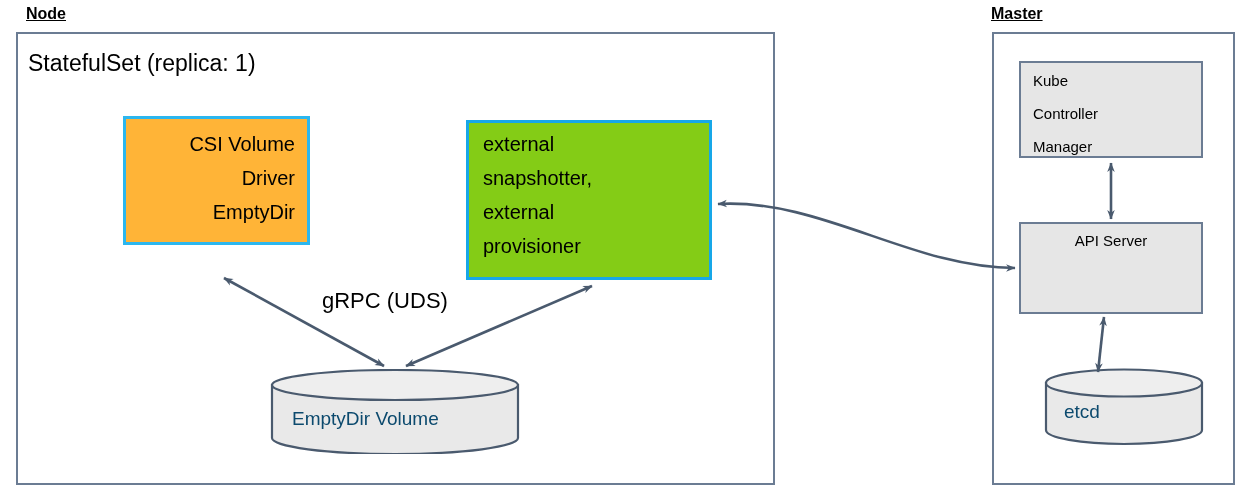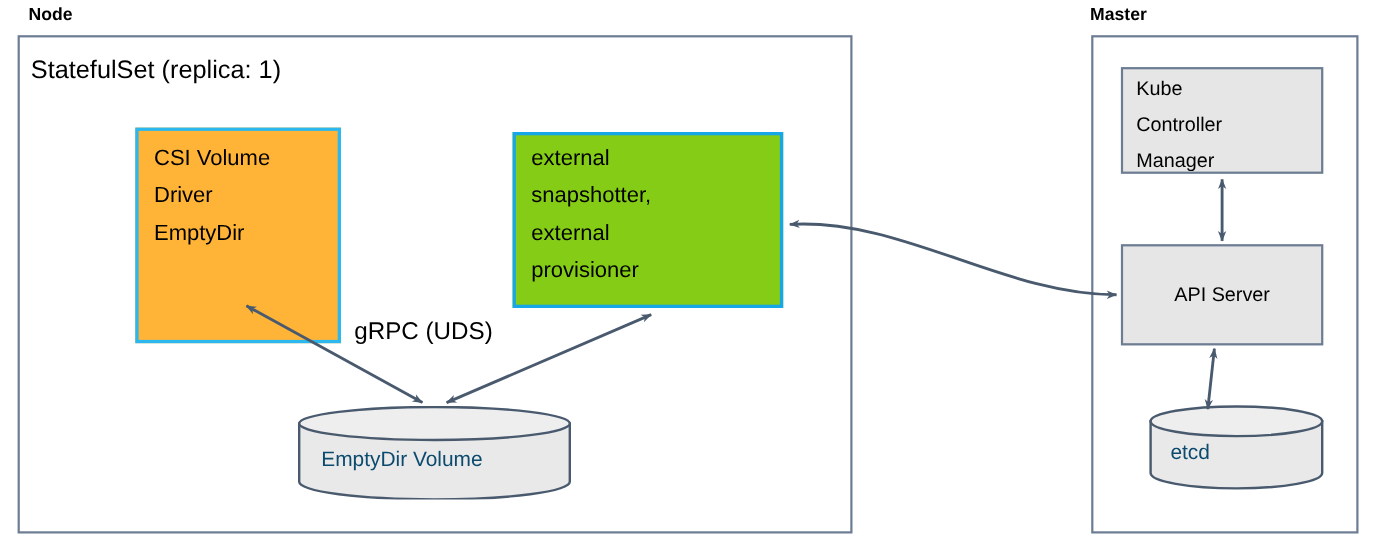--- a/index.html
+++ b/index.html
@@ -20,20 +20,21 @@
   }
   .abs { position: absolute; }
 
   
   .group-label {
     font-weight: bold;
     font-size: 16px;
     line-height: 18px;
     color: #000;
     white-space: nowrap;
+    text-decoration: underline;
   }
   .group-box {
     border: 2px solid #6b7c93;
     background: transparent;
     box-sizing: border-box;
   }
 
   
   .inner-title {
     font-size: 23px;
@@ -59,26 +60,25 @@
   }
   .rect-green {
     background: #84cc16;
     border: 3px solid #17a7e8;
   }
   .rect-gray {
     background: #e6e6e6;
     border: 2px solid #6b7c93;
   }
   .rect-gray .txt {
-    font-size: 18px;
+    font-size: 15px;
     line-height: 33px;
   }
   .rect-gray.centered {
     display: flex;
-    align-items: center;
     justify-content: center;
     padding: 0;
   }
 
   
   .cyl {
     position: absolute;
   }
   .cyl svg { display: block; }
   .cyl .cyl-label {
@@ -111,21 +111,21 @@
 <body>
 
 <div id="canvas">
 
   <div class="abs group-label" style="left:26px; top:5px;">Node</div>
 
   <div class="abs group-box" style="left:16px; top:32px; width:759px; height:453px;"></div>
 
   <div class="abs inner-title" style="left:28px; top:50px;">StatefulSet (replica: 1)</div>
 
-  <div class="abs node-rect rect-orange" style="left:123px; top:116px; width:187px; height:196px;">
+  <div class="abs node-rect rect-orange" style="left:123px; top:116px; width:187px; height:129px;text-align:right;">
     <div class="txt">CSI Volume</div>
     <div class="txt">Driver</div>
     <div class="txt">EmptyDir</div>
   </div>
 
   <div class="abs node-rect rect-green" style="left:466px; top:120px; width:246px; height:160px; padding-top:4px;">
     <div class="txt">external</div>
     <div class="txt">snapshotter,</div>
     <div class="txt">external</div>
     <div class="txt">provisioner</div>

